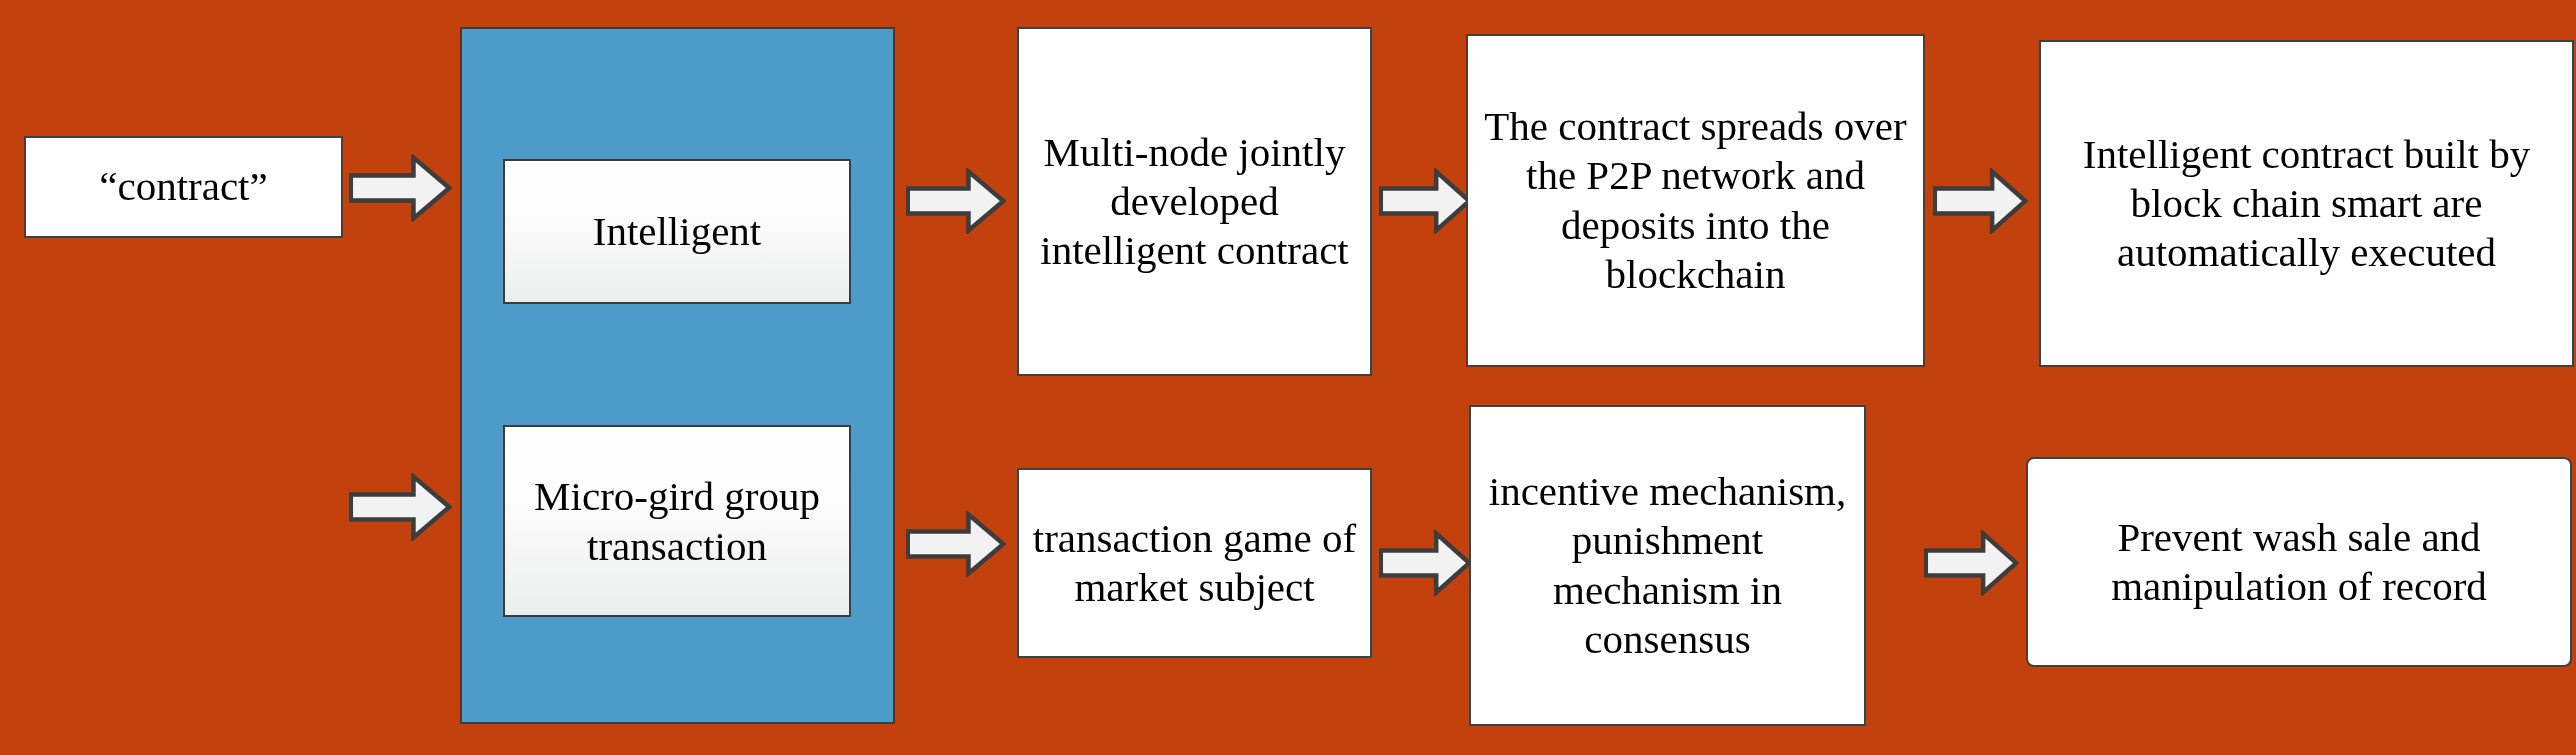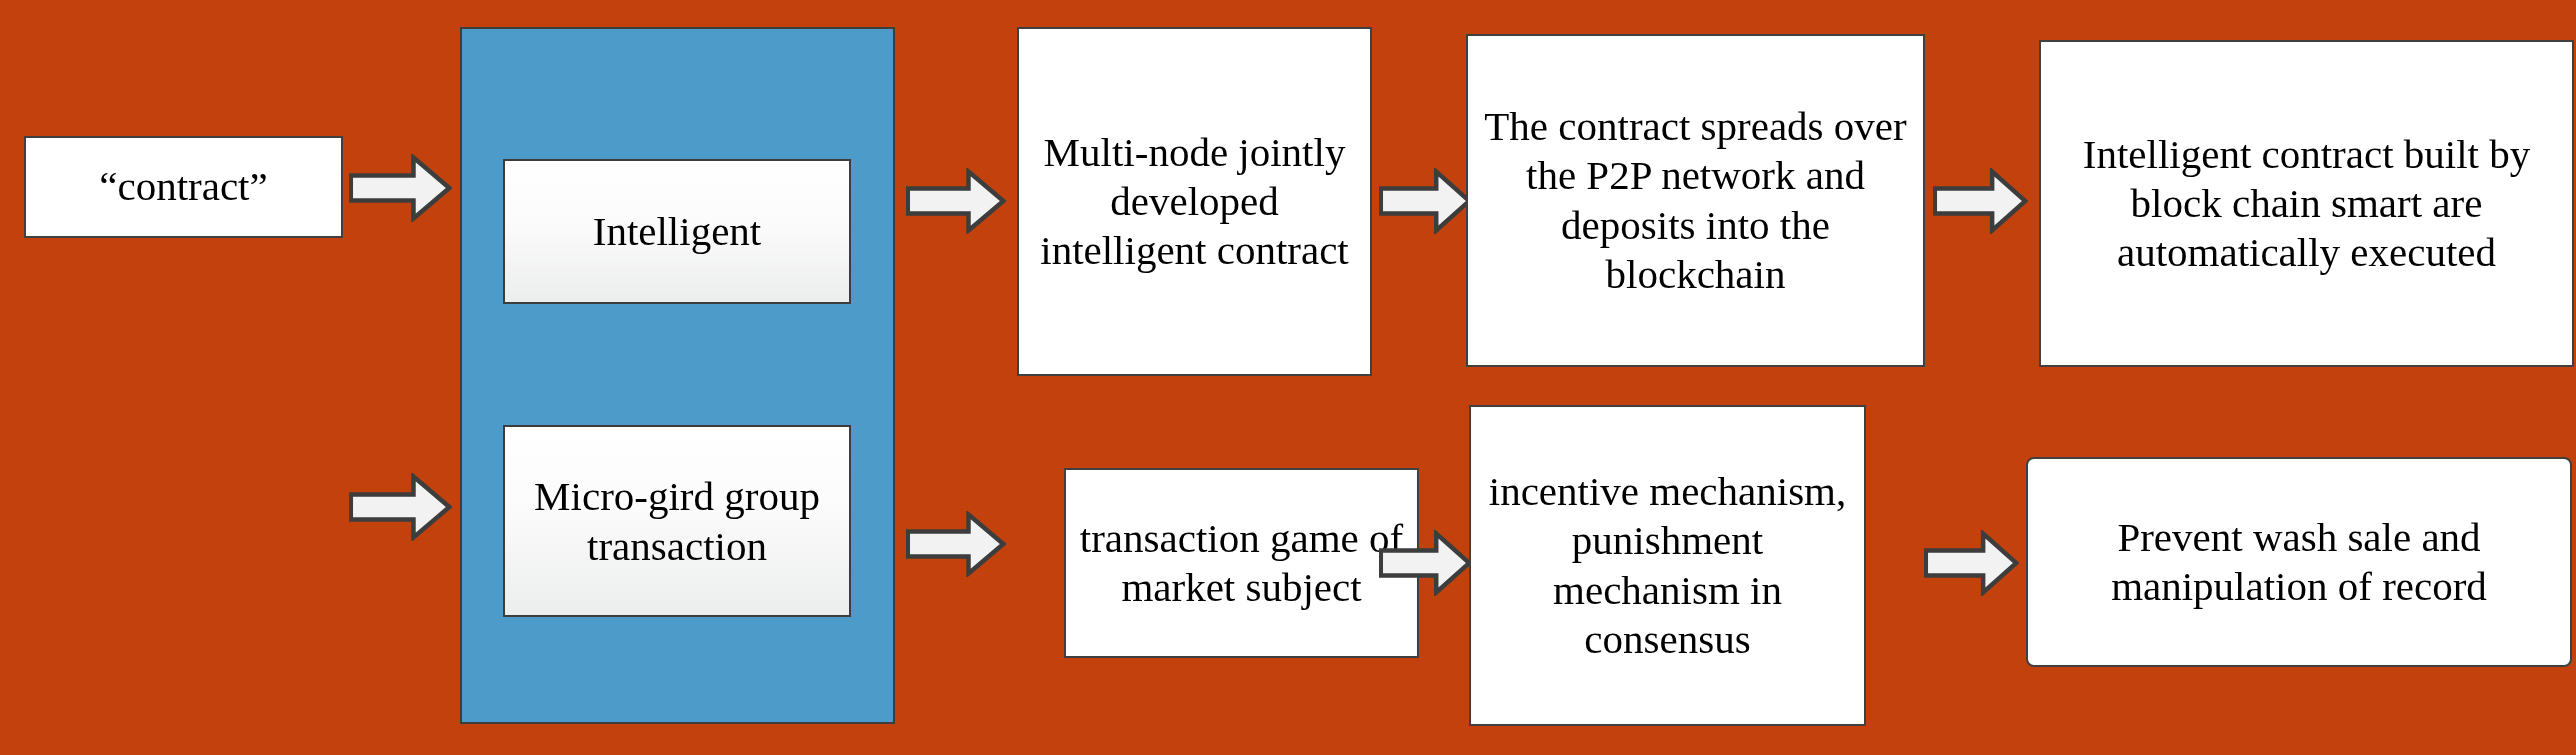--- a/index.html
+++ b/index.html
@@ -123,21 +123,21 @@
   <div class="arrow" style="left:1933px; top:168px; width:95px; height:66px;">
     <svg viewBox="0 0 106 74" preserveAspectRatio="none">
       <polygon points="2,23 66,23 66,4 103,37 66,70 66,51 2,51" fill="#F2F2F2" stroke="#3D3D3D" stroke-width="5" stroke-linejoin="miter"></polygon>
     </svg>
   </div>
 
   <div class="box t44" style="left:2039px; top:40px; width:535px; height:327px;">
     <span>Intelligent contract built by block chain smart are automatically executed</span>
   </div>
 
-  <div class="box t44" style="left:1017px; top:468px; width:355px; height:190px;margin-left:47px;">
+  <div class="box t44" style="left:1017px; top:468px; width:355px; height:190px;">
     <span>transaction game of market subject</span>
   </div>
 
   <div class="arrow" style="left:1379px; top:530px; width:93px; height:66px;">
     <svg viewBox="0 0 104 74" preserveAspectRatio="none">
       <polygon points="2,23 64,23 64,4 101,37 64,70 64,51 2,51" fill="#F2F2F2" stroke="#3D3D3D" stroke-width="5" stroke-linejoin="miter"></polygon>
     </svg>
   </div>
 
   <div class="box t44" style="left:1469px; top:405px; width:397px; height:321px;align-items:center;">

